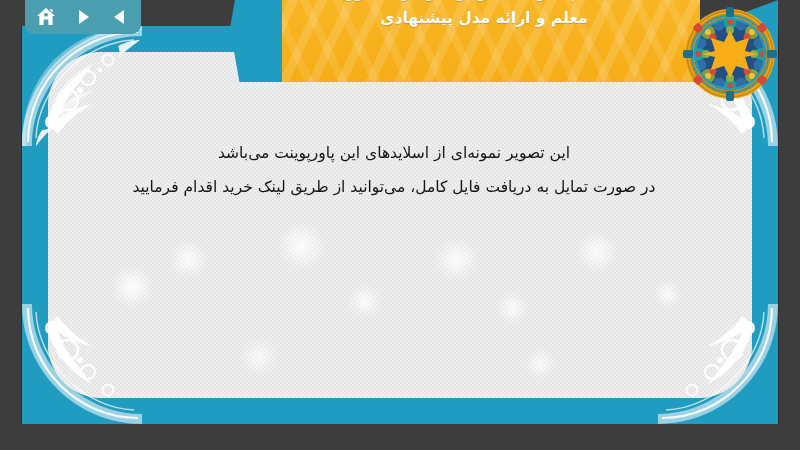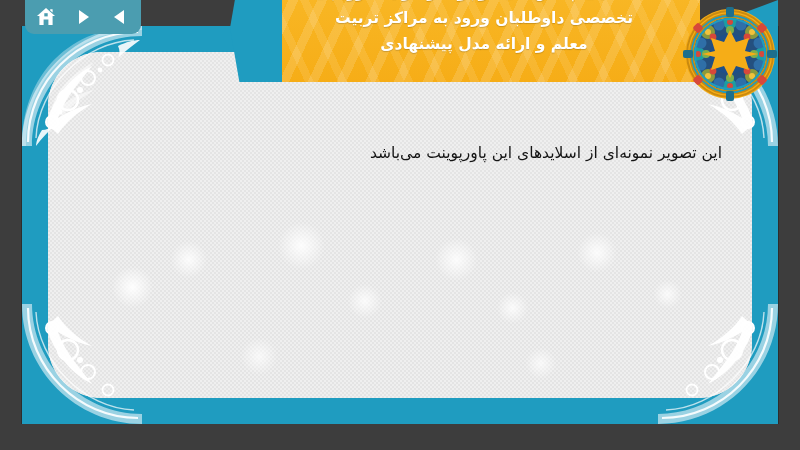--- a/index.html
+++ b/index.html
@@ -167,24 +167,25 @@
     top: 4px;
     width: 100px;
     height: 100px;
     z-index: 35;
   }
   .medallion svg { display: block; }
 
   
   .body-text {
     position: absolute;
-    left: 60px;
+    left: 52px;
     top: 110px;
     width: 640px;
     direction: rtl;
+    text-align: center;
     color: #141414;
     font-size: 15.5px;
     line-height: 34px;
     z-index: 15;
   }
   .body-text .ln { white-space: nowrap; }
 
   
   .bottom-dark {
     position: absolute;
@@ -262,29 +263,29 @@
         <circle cx="46" cy="74" r="10" fill="none" stroke="#ffffff" stroke-width="2.4"></circle>
         <circle cx="66" cy="52" r="7" fill="none" stroke="#ffffff" stroke-width="2"></circle>
         <circle cx="86" cy="34" r="5.5" fill="none" stroke="#ffffff" stroke-width="1.8"></circle>
         <circle cx="30" cy="96" r="6" fill="none" stroke="#ffffff" stroke-width="2"></circle>
         <circle cx="58" cy="64" r="3" fill="#ffffff"></circle>
       </svg>
     </div>
 
     <div class="body-text">
       <div class="ln">این تصویر نمونه‌ای از اسلایدهای این پاورپوینت می‌باشد</div>
+      <div class="ln">در صورت تمایل به دریافت فایل کامل، می‌توانید از طریق لینک خرید اقدام فرمایید</div>
     </div>
   </div>
 
   <div class="banner">
     <div class="banner-yellow"></div>
     <div class="banner-arrow"></div>
     <div class="banner-title">
       <div>شناسایی چالش‌های موجود در فرآیند ارزیابی</div>
-      <div>تخصصی داوطلبان ورود به مراکز تربیت</div>
       <div>معلم و ارائه مدل پیشنهادی</div>
     </div>
   </div>
 
   <div class="medallion">
     <svg viewBox="0 0 100 100" xmlns="http://www.w3.org/2000/svg">
       <defs>
         <clipPath id="ring">
           <path d="M50,6 a44,44 0 1,1 -0.1,0 Z M50,30 a20,20 0 1,0 0.1,0 Z"></path>
         </clipPath>

